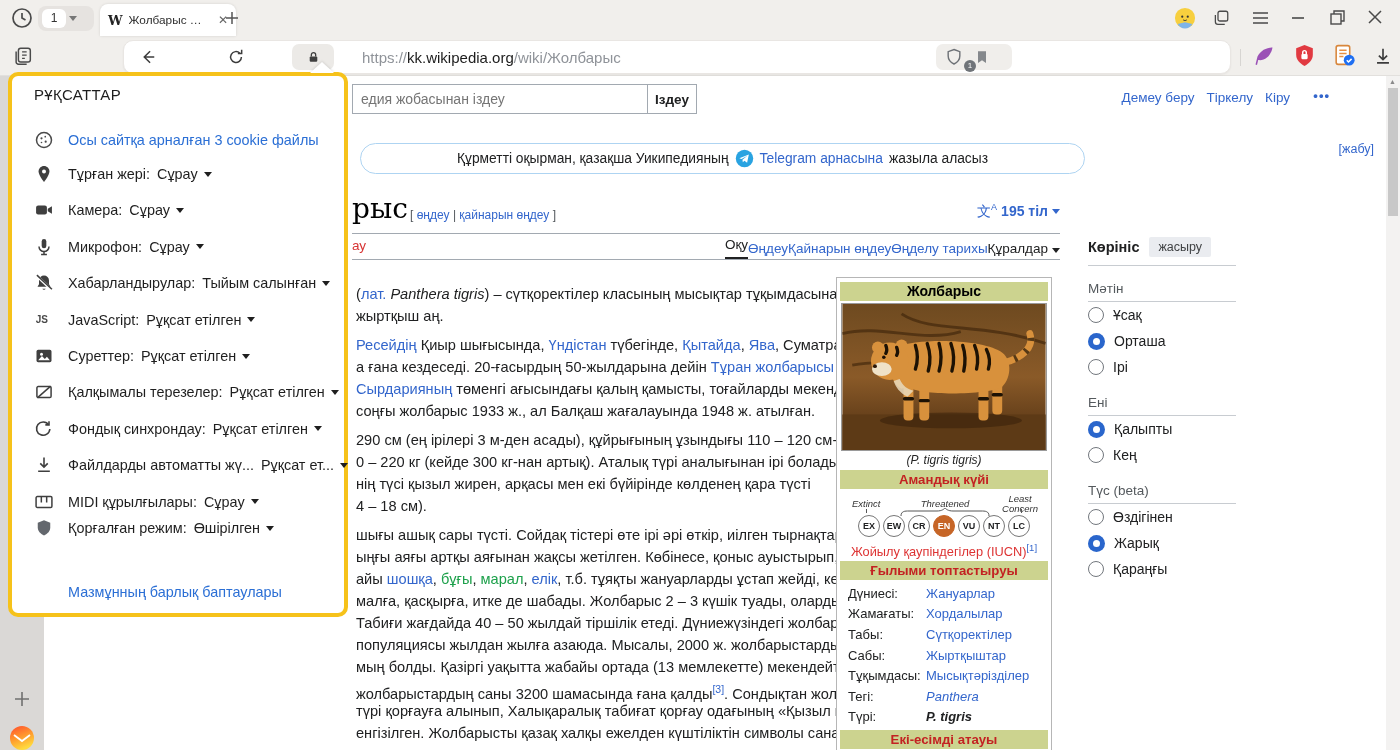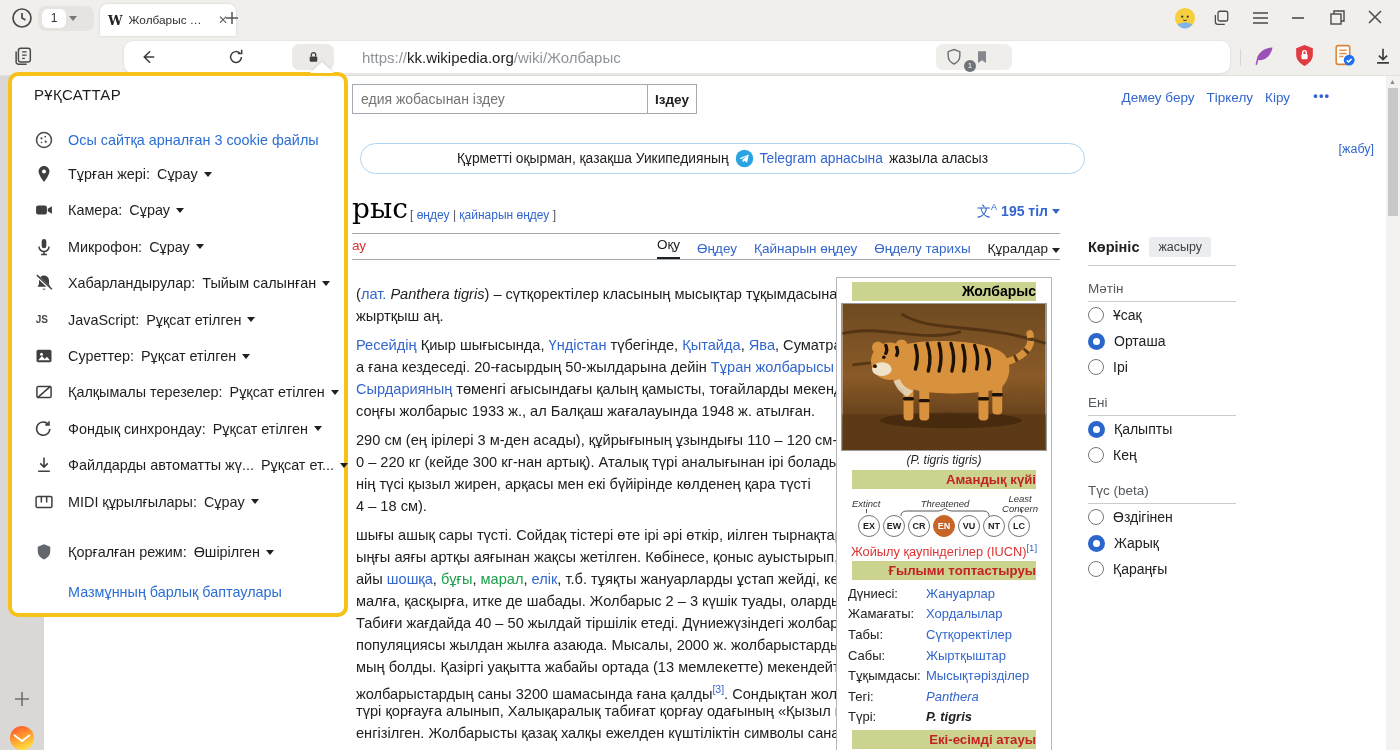--- a/index.html
+++ b/index.html
@@ -45,33 +45,33 @@
   #search-btn{left:603px;top:8px;width:50px;height:30px;border:1px solid #a2a9b1;background:#fff;font-weight:bold;font-size:13.5px;color:#202122;font-family:"Liberation Sans",sans-serif;}
   #toplinks{right:96px;top:14px;display:flex;gap:12px;font-size:13.5px;}
   #topdots{right:56px;top:12px;color:#3366cc;font-weight:bold;font-size:13px;letter-spacing:1px;}
   #banner{left:316px;top:67px;width:725px;height:31px;border:1px solid #aed4f2;border-radius:16px;display:flex;align-items:center;justify-content:center;gap:6px;font-size:13.8px;}
   #close-banner{right:12px;top:66px;font-size:12.5px;color:#3366cc;}
   #title-row{left:308px;top:114px;width:708px;height:44px;border-bottom:1px solid #a2a9b1;}
   #page-title{position:absolute;left:0;top:2px;font-family:"DejaVu Serif",serif;font-size:28px;color:#000;}
   #edit-links{position:absolute;left:58px;top:18px;font-size:12px;color:#54595d;}
   #lang-box{position:absolute;right:0;top:12px;display:flex;align-items:center;gap:4px;color:#3366cc;font-size:14px;}
   #tabs-row{left:308px;top:160px;width:708px;height:24px;border-bottom:1px solid #a2a9b1;font-size:13.5px;}
-  #vtabs{position:absolute;right:0;top:0;display:flex;gap:17px;align-items:center;height:24px;}
+  #vtabs{position:absolute;right:0;top:0;display:flex;align-items:center;height:24px;}
   .vtab{color:#3366cc;} .vtab.sel{color:#202122;border-bottom:2px solid #202122;height:22px;}
   #tab-partial{position:absolute;left:0;top:2px;color:#d73333;}
   .caret-dn{display:inline-block;width:0;height:0;border-left:4px solid transparent;border-right:4px solid transparent;border-top:5px solid #202122;margin-left:4px;}
 
   #article{left:312px;top:207px;width:524px;font-size:14.6px;line-height:22px;}
   #article .line{height:22px;white-space:nowrap;}
   #article .line.gap{margin-top:7px;}
   .it{font-style:italic;}
 
   
   #infobox{left:792px;top:201px;width:216px;border:1px solid #b6b6b6;background:#fff;font-size:13px;padding:3px;}
-  .ib-hd{background:#ccd38f;text-align:right;font-weight:bold;height:19px;line-height:19px;margin:1px 12px;}
+  .ib-hd{background:#ccd38f;text-align:center;font-weight:bold;height:19px;line-height:19px;margin:1px 0;}
   .ib-hd.red{color:#c32222;font-size:13.2px;}
   .ib-title{font-size:14px;color:#000;}
   .ib-img{width:206px;height:148px;margin:2px auto;border:1px solid #9a9a9a;}
   .ib-cap{text-align:center;font-size:12px;color:#252525;height:16px;}
   #status-wrap{position:relative;height:46px;margin-top:4px;}
   .st-lab{position:absolute;font-size:9.5px;color:#333;line-height:9.5px;text-align:center;font-style:italic;}
   .st-tick{position:absolute;width:1px;height:4px;background:#555;}
   #st-circles{position:absolute;left:0;top:22px;width:100%;display:flex;justify-content:center;gap:3px;}
   .st-c{width:22px;height:22px;border:1px solid #767676;border-radius:50%;font-size:9px;font-weight:bold;color:#202122;display:flex;align-items:center;justify-content:center;background:#fff;}
   .st-c.on{background:#c66527;border-color:#c66527;color:#fff;}
@@ -619,21 +619,21 @@
           <span class="ic">
             <svg viewBox="0 0 24 24">
               <rect x="2.5" y="5.5" width="19" height="13" rx="1.5" fill="none" stroke="#3f3f3f" stroke-width="1.8"></rect>
               <path d="M8.8 5.5v7M15.2 5.5v7" stroke="#3f3f3f" stroke-width="1.8"></path>
             </svg>
           </span>
           <span>MIDI құрылғылары:</span>
           <span class="val">Сұрау</span>
           <span class="pcaret"></span>
         </div>
-        <div class="prow" style="top: 464px;">
+        <div class="prow" style="top: 440px;">
           <span class="ic">
             <svg viewBox="0 0 24 24">
               <path d="M12 2.8l7.5 2.8v5.6c0 4.6-3 7.8-7.5 9.8-4.5-2-7.5-5.2-7.5-9.8V5.6z" fill="#63676d"></path>
             </svg>
           </span>
           <span>Қорғалған режим:</span>
           <span class="val">Өшірілген</span>
           <span class="pcaret"></span>
         </div>
       </div>

